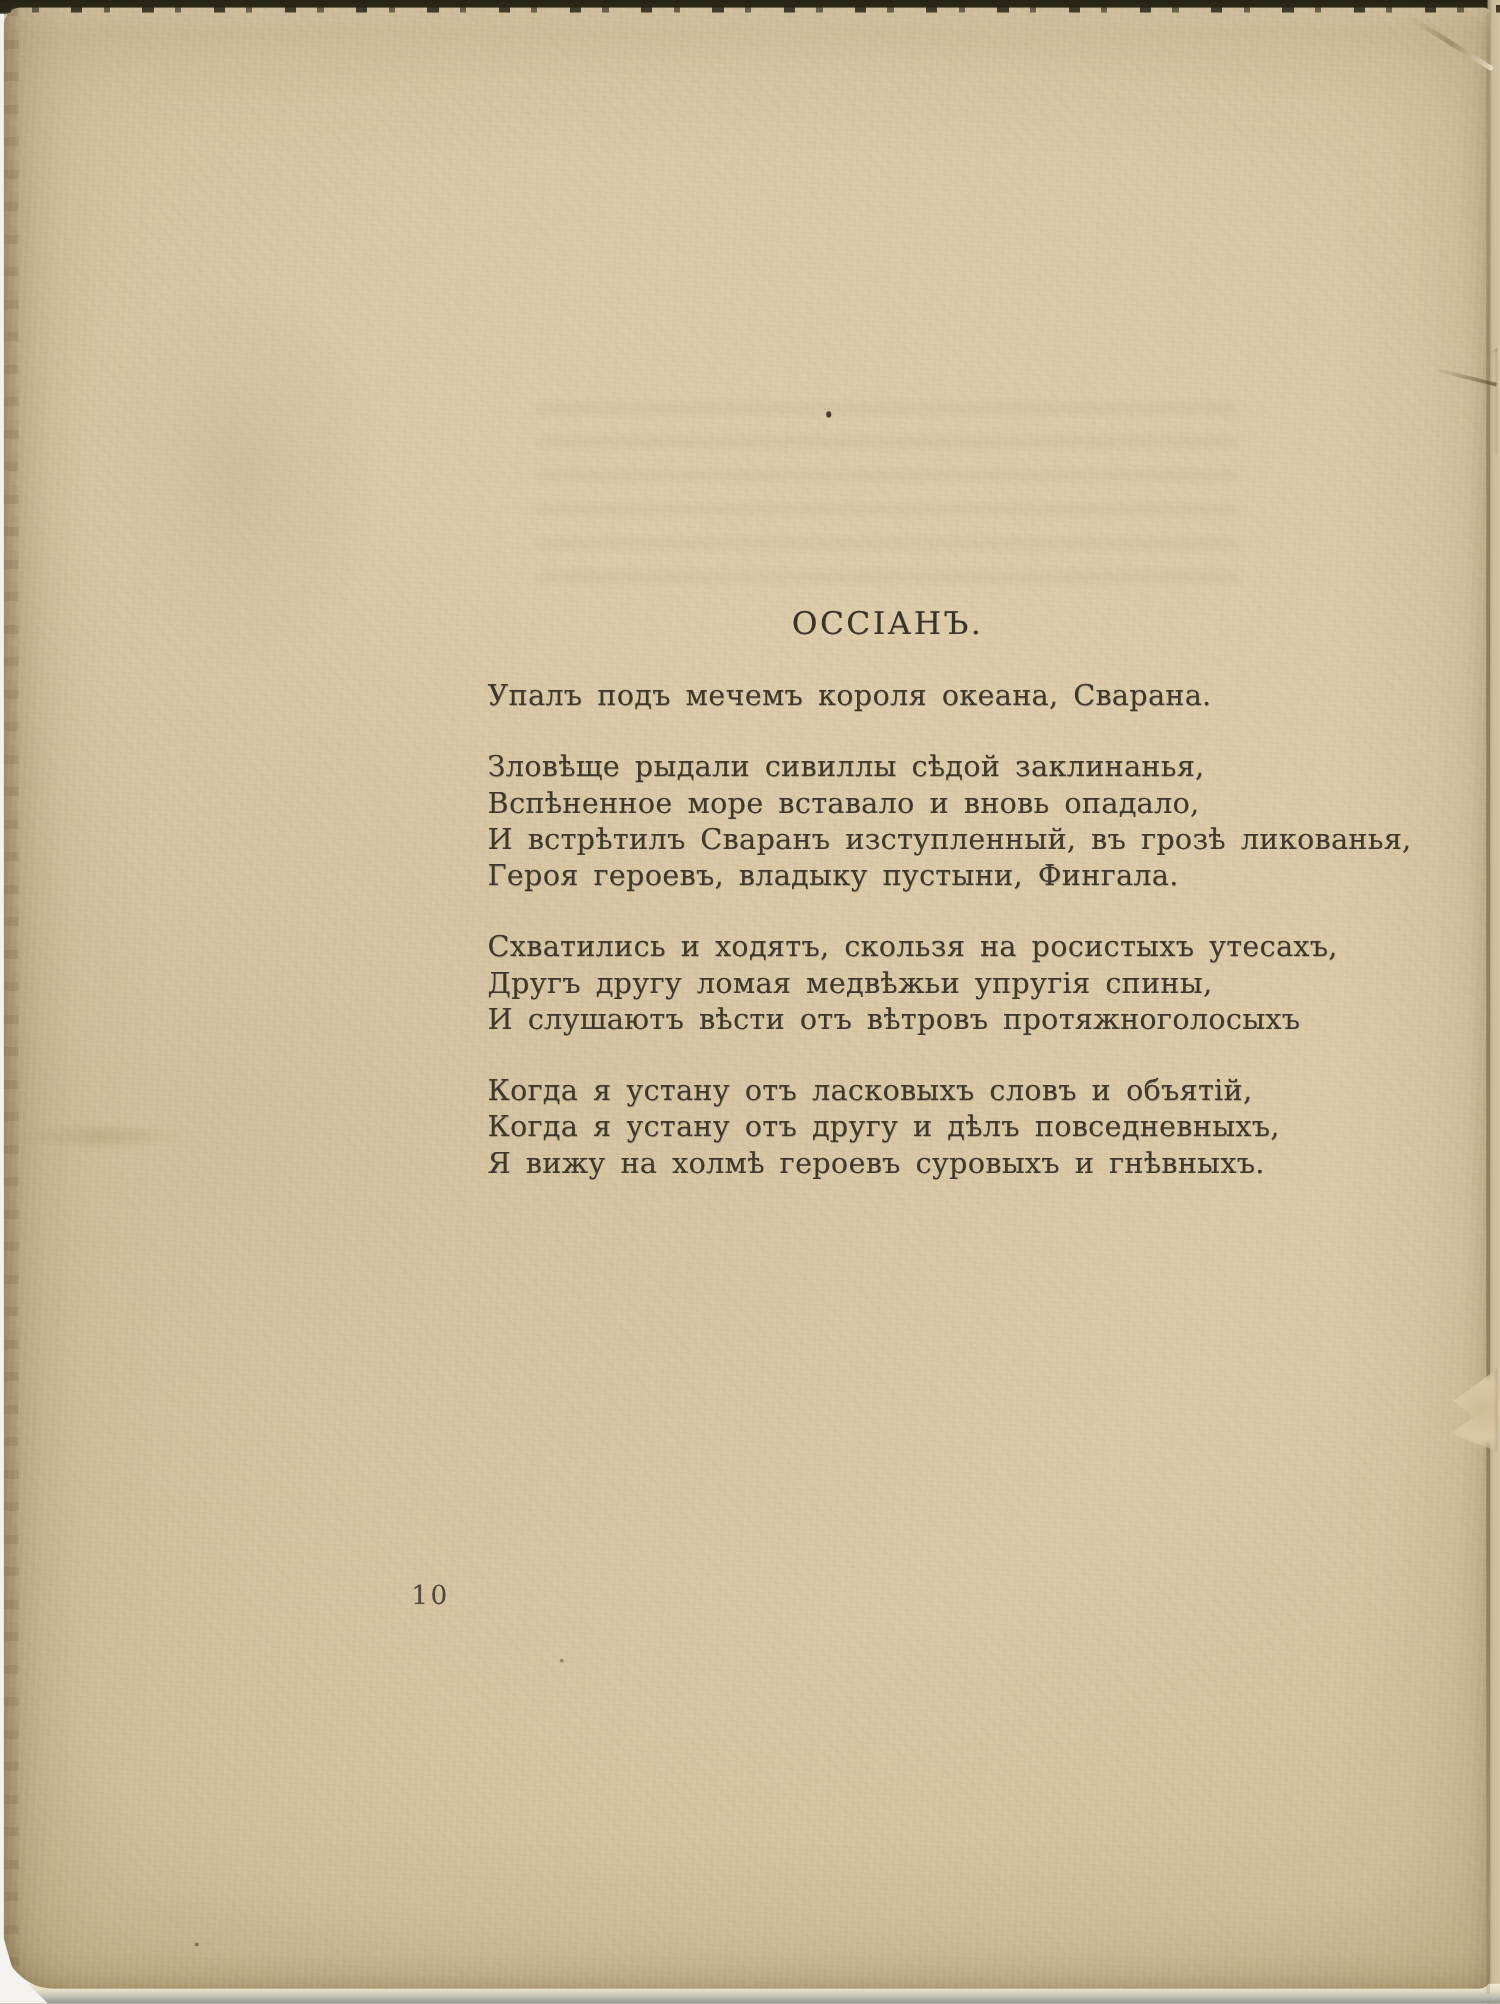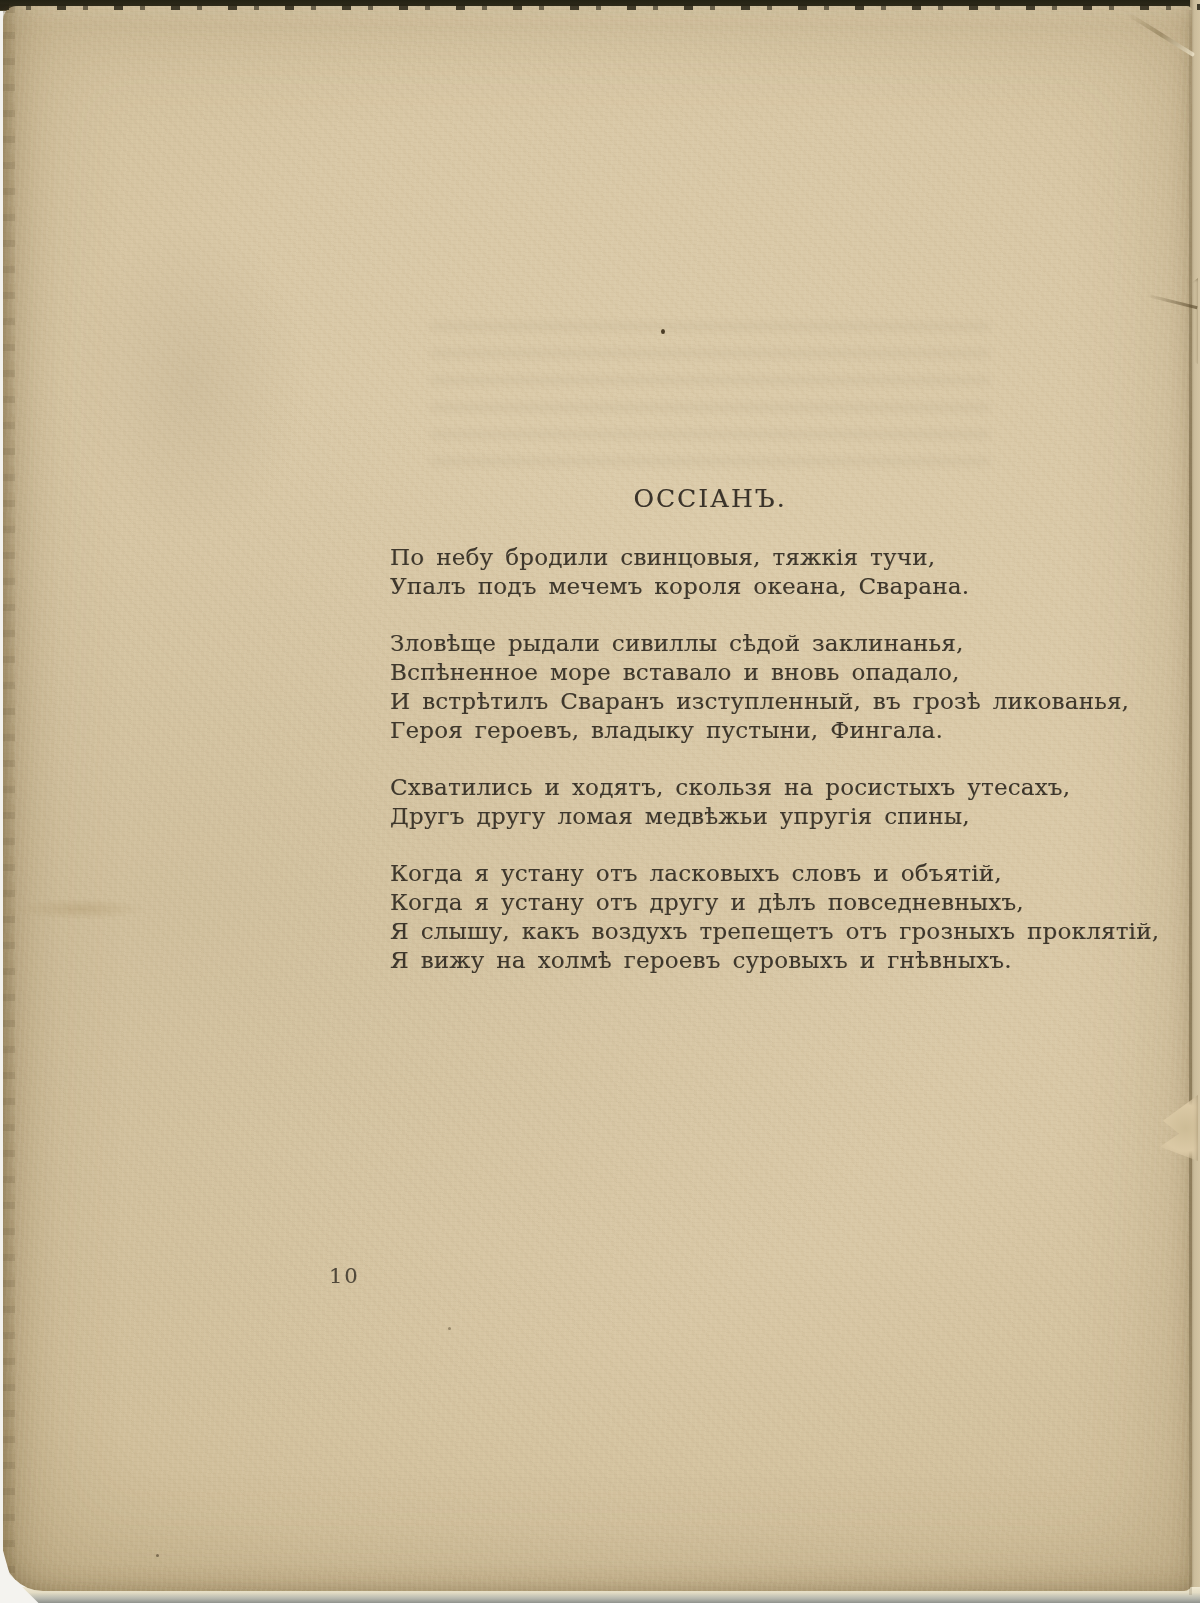--- a/index.html
+++ b/index.html
@@ -166,37 +166,36 @@
   <div class="speck speck1"></div>
   <div class="speck speck2"></div>
   <div class="speck speck3"></div>
   <div class="corner-lift-white"></div>
 
   <div class="content">
     <div class="poem-title">ОССІАНЪ.</div>
 
     <div class="poem">
       <div class="stanza">
-        <div class="poem-line">По небу бродили свинцовыя, тяжкія тучи,</div>
         <div class="poem-line">Упалъ подъ мечемъ короля океана, Сварана.</div>
       </div>
       <div class="stanza">
         <div class="poem-line">Зловѣще рыдали сивиллы сѣдой заклинанья,</div>
         <div class="poem-line">Вспѣненное море вставало и вновь опадало,</div>
         <div class="poem-line">И встрѣтилъ Сваранъ изступленный, въ грозѣ ликованья,</div>
         <div class="poem-line">Героя героевъ, владыку пустыни, Фингала.</div>
       </div>
       <div class="stanza">
         <div class="poem-line">Схватились и ходятъ, скользя на росистыхъ утесахъ,</div>
         <div class="poem-line">Другъ другу ломая медвѣжьи упругія спины,</div>
+        <div class="poem-line">И слушаютъ вѣсти отъ вѣтровъ протяжноголосыхъ</div>
       </div>
       <div class="stanza">
         <div class="poem-line">Когда я устану отъ ласковыхъ словъ и объятій,</div>
         <div class="poem-line">Когда я устану отъ другу и дѣлъ повседневныхъ,</div>
-        <div class="poem-line">Я слышу, какъ воздухъ трепещетъ отъ грозныхъ проклятій,</div>
         <div class="poem-line">Я вижу на холмѣ героевъ суровыхъ и гнѣвныхъ.</div>
       </div>
     </div>
 
     <div class="page-number">10</div>
   </div>
 
 </div>
 
 </body></html>

